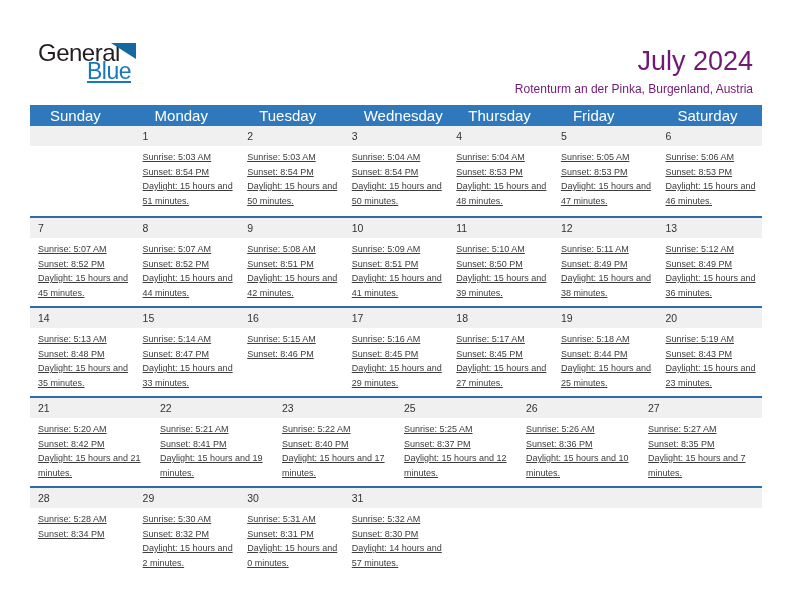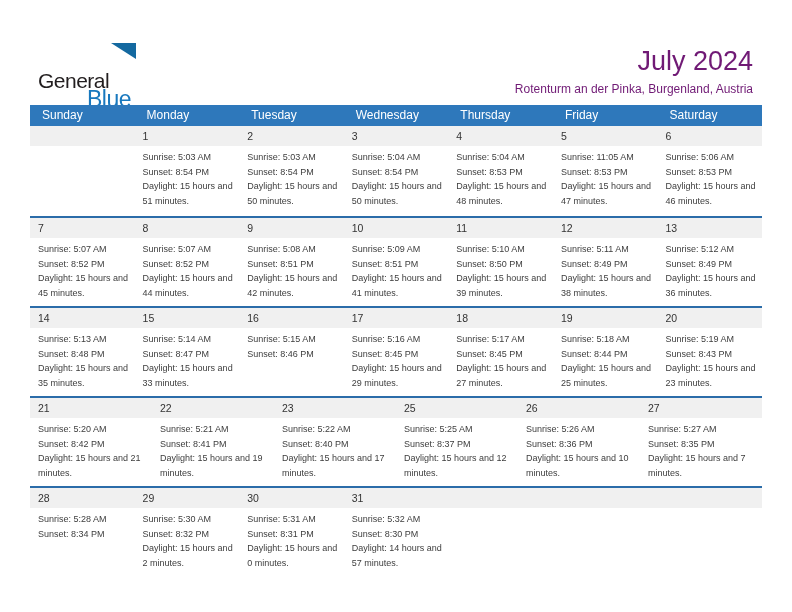--- a/index.html
+++ b/index.html
@@ -2,39 +2,39 @@
 <html style="--header-blue: #2E78BB; --line-blue: #2B6CA9; --band-gray: #F0F0F0; --logo-blue: #1878BE; --triangle-blue: #1469A0;"><head>
 <meta charset="utf-8">
 <style>
   html,body{margin:0;padding:0;background:#ffffff;}
   .page{
     position:relative;width:792px;height:612px;background:#ffffff;overflow:hidden;
     font-family:"Liberation Sans","DejaVu Sans",sans-serif;
   }
   
   .logo{position:absolute;left:38px;top:42px;width:94px;}
-  .logo-general{display:block;font-size:21px;line-height:22px;color:#221e1f;letter-spacing:-0.5px;margin-top:28px;}
+  .logo-general{display:block;font-size:24px;line-height:22px;color:#221e1f;letter-spacing:-0.5px;}
   .logo-triangle{position:absolute;top:1px;right:-4px;width:25px;height:16px;
     background:var(--triangle-blue,#1469A0);
     clip-path:polygon(0 0,100% 0,100% 100%);}
   .logo-blue{display:block;text-align:right;font-size:23px;line-height:22px;margin-top:-4px;
     padding-right:1px;color:var(--logo-blue,#1878BE);letter-spacing:-0.5px;text-decoration:underline;}
   .titles{position:absolute;top:46px;right:39px;text-align:right;color:#701a75;}
   .title{font-size:27px;line-height:30px;}
   .subtitle{font-size:12px;line-height:18px;margin-top:4px;}
   
   .calendar{position:absolute;left:30px;top:105px;width:732px;}
   .weekday-row{display:flex;height:21px;background:var(--header-blue,#2E78BB);}
-  .weekday-cell{flex:1 1 0;min-width:0;color:#ffffff;font-size:12px;line-height:21px;padding-left:12px;box-sizing:border-box;}
+  .weekday-cell{flex:1 1 0;min-width:0;color:#ffffff;font-size:15px;line-height:21px;padding-left:20px;box-sizing:border-box;}
   .week-row{display:flex;height:90px;box-sizing:border-box;border-top:2px solid var(--line-blue,#2B6CA9);}
   .week-row:first-child{border-top:none;}
   .day-cell{flex:1 1 0;min-width:0;display:flex;flex-direction:column;overflow:hidden;}
   .day-num{height:20px;flex:0 0 20px;background:var(--band-gray,#F0F0F0);
     font-size:10.5px;line-height:20px;padding-left:8px;color:#333333;box-sizing:border-box;}
-  .day-details{padding:4px 5px 0 8px;font-size:9px;line-height:14.5px;color:#3d3d3d;}
+  .day-details{padding:4px 5px 0 8px;font-size:9px;line-height:14.5px;color:#3d3d3d;text-decoration:underline;}
   .detail-line{display:block;}
 </style>
 </head>
 <body>
 
 <div class="page">
 
   <div class="logo">
     <span class="logo-general">General</span>
     <span class="logo-triangle"></span>
@@ -89,21 +89,21 @@
             <div class="day-num">4</div>
             <div class="day-details">
               <span class="detail-line">Sunrise: 5:04 AM</span>
               <span class="detail-line">Sunset: 8:53 PM</span>
               <span class="detail-line">Daylight: 15 hours and 48 minutes.</span>
             </div>
           </div>
           <div class="day-cell">
             <div class="day-num">5</div>
             <div class="day-details">
-              <span class="detail-line">Sunrise: 11:05 AM</span>
+              <span class="detail-line">Sunrise: 5:05 AM</span>
               <span class="detail-line">Sunset: 8:53 PM</span>
               <span class="detail-line">Daylight: 15 hours and 47 minutes.</span>
             </div>
           </div>
           <div class="day-cell">
             <div class="day-num">6</div>
             <div class="day-details">
               <span class="detail-line">Sunrise: 5:06 AM</span>
               <span class="detail-line">Sunset: 8:53 PM</span>
               <span class="detail-line">Daylight: 15 hours and 46 minutes.</span>

